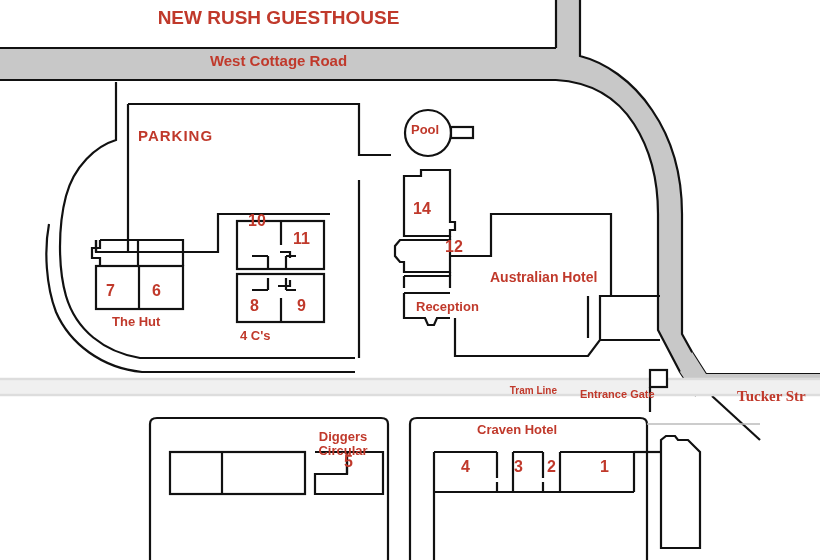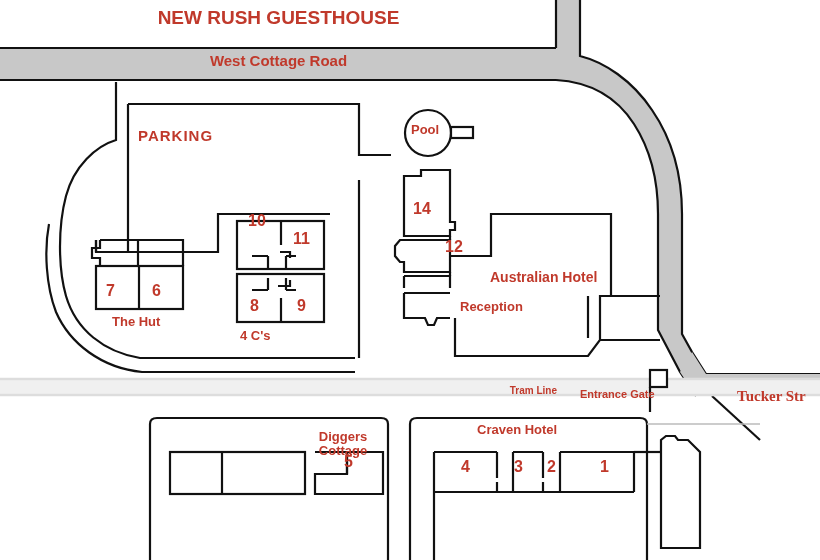--- a/index.html
+++ b/index.html
@@ -24,21 +24,21 @@
     left:0;right:0;top:8px;width:557px;
     text-align:center;
     font-size:19px;
     letter-spacing:0px;
   }
   #lbl-west-circular{left:0;width:557px;top:53px;text-align:center;font-size:15px;}
   #lbl-parking{left:138px;top:128px;font-size:15px;letter-spacing:1px;}
   #lbl-pool{left:411px;top:123px;font-size:13px;}
   #lbl-14{left:413px;top:201px;font-size:16px;}
   #lbl-12{left:412px;top:239px;font-size:16px;margin-left:33px;}
-  #lbl-reception{left:416px;top:300px;font-size:13px;margin-left:44px;}
+  #lbl-reception{left:416px;top:300px;font-size:13px;}
   #lbl-aus-arms{left:490px;top:270px;font-size:14px;}
   #lbl-7{left:106px;top:283px;font-size:16px;}
   #lbl-6{left:152px;top:283px;font-size:16px;}
   #lbl-hut{left:112px;top:315px;font-size:13px;}
   #lbl-10{left:248px;top:213px;font-size:16px;}
   #lbl-11{left:293px;top:231px;font-size:16px;}
   #lbl-8{left:250px;top:298px;font-size:16px;}
   #lbl-9{left:297px;top:298px;font-size:16px;}
   #lbl-4cs{left:240px;top:329px;font-size:13px;}
   #lbl-tram{left:0;width:557px;top:386px;text-align:right;font-size:10px;}
@@ -239,21 +239,21 @@
   <div class="lbl" id="lbl-4cs">4 C's</div>
 
   <div class="lbl" id="lbl-tram">Tram Line</div>
 
   <div class="lbl" id="lbl-entrance">Entrance Gate</div>
 
   <div class="lbl" id="lbl-tucker">Tucker Str</div>
 
   <div class="lbl" id="lbl-diggers">
     <span>Diggers</span><br>
-    <span>Cottage</span>
+    <span>Circular</span>
   </div>
   <div class="lbl" id="lbl-5">5</div>
 
   <div class="lbl" id="lbl-craven">Craven Hotel</div>
   <div class="lbl" id="lbl-4">4</div>
   <div class="lbl" id="lbl-3">3</div>
   <div class="lbl" id="lbl-2">2</div>
   <div class="lbl" id="lbl-1">1</div>
 
 </div>

